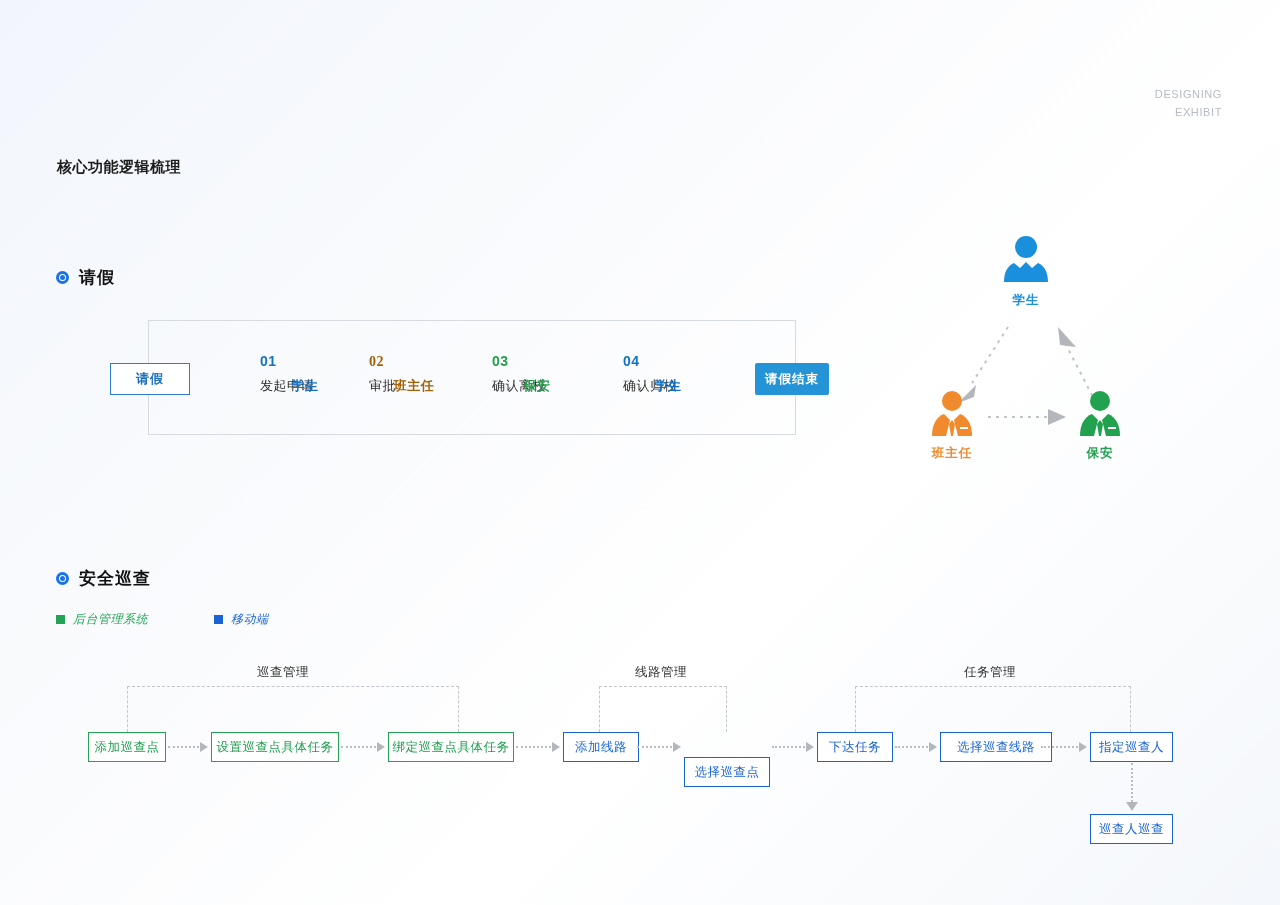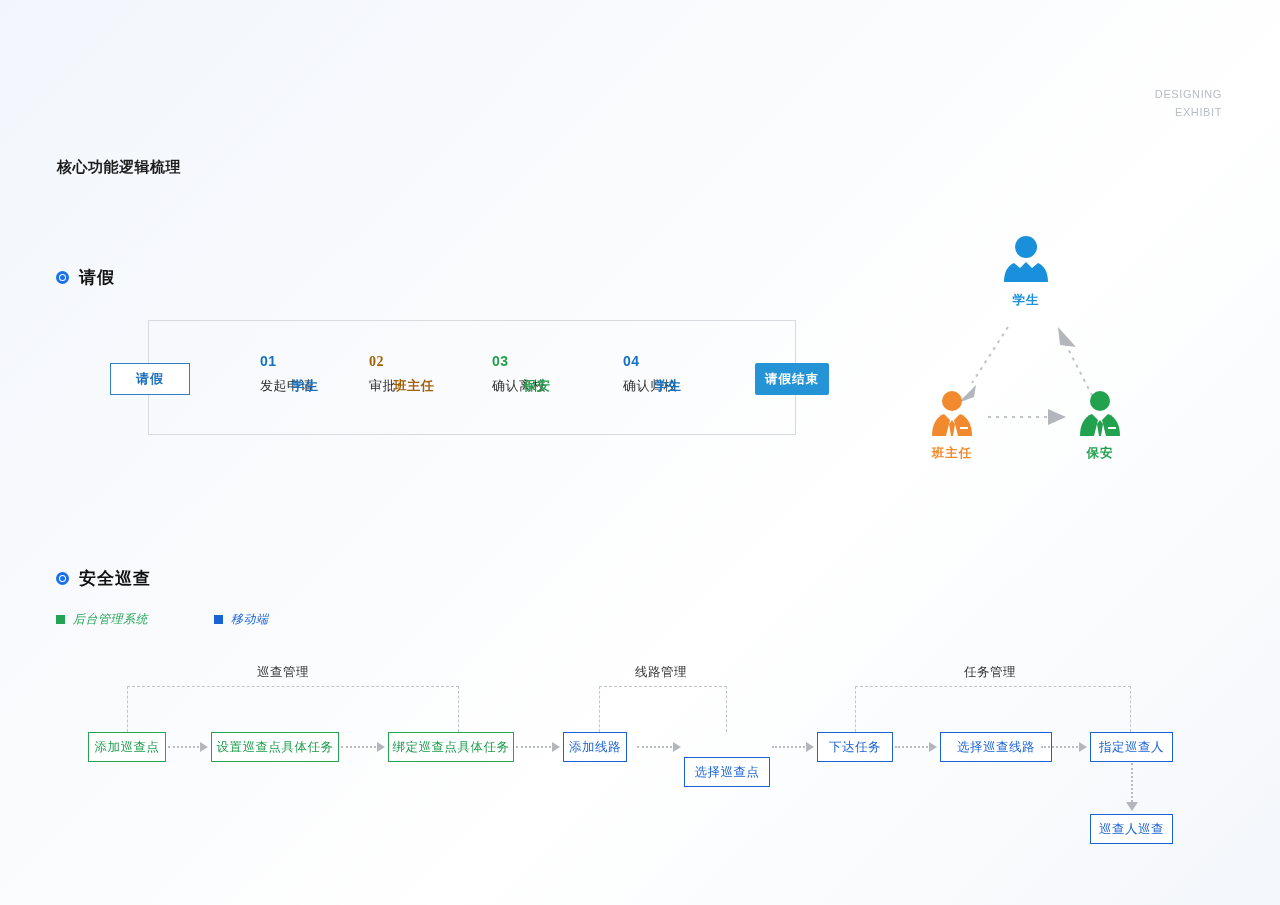--- a/index.html
+++ b/index.html
@@ -229,21 +229,21 @@
   <div class="grp-label" style="left:661px;top:664px;">线路管理</div>
   <div class="grp-label" style="left:990px;top:664px;">任务管理</div>
 
   <div class="bracket" style="left:127px;top:686px;width:332px;height:46px;"></div>
   <div class="bracket" style="left:599px;top:686px;width:128px;height:46px;"></div>
   <div class="bracket" style="left:855px;top:686px;width:276px;height:46px;"></div>
 
   <div class="node green" style="left:88px;top:732px;width:78px;">添加巡查点</div>
   <div class="node green" style="left:211px;top:732px;width:128px;">设置巡查点具体任务</div>
   <div class="node green" style="left:388px;top:732px;width:126px;">绑定巡查点具体任务</div>
-  <div class="node blue" style="left:563px;top:732px;width:64px;text-align:right;">添加线路</div>
+  <div class="node blue" style="left:563px;top:732px;width:76px;text-align:right;">添加线路</div>
   <div class="node blue" style="left:684px;top:732px;width:86px;margin-top:25px;">选择巡查点</div>
   <div class="node blue" style="left:817px;top:732px;width:76px;">下达任务</div>
   <div class="node blue" style="left:940px;top:732px;width:112px;">选择巡查线路</div>
   <div class="node blue" style="left:1090px;top:732px;width:83px;">指定巡查人</div>
   <div class="node blue" style="left:1090px;top:814px;width:83px;">巡查人巡查</div>
 
   <div class="arrow" style="left:168px;top:743px;width:40px;">
       <span class="dash"></span>
       <span class="head"></span>
     </div>

